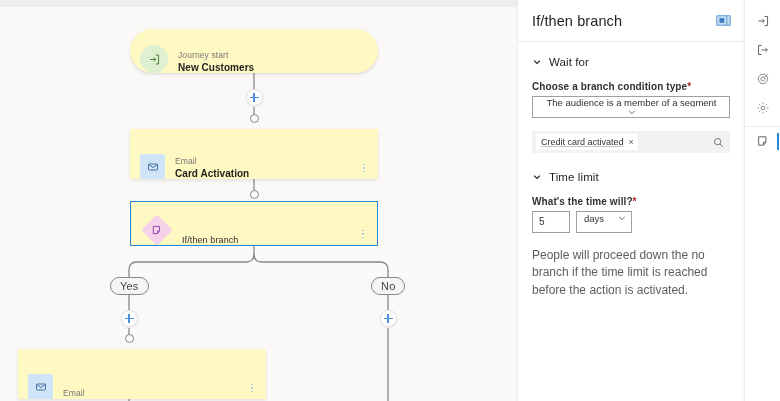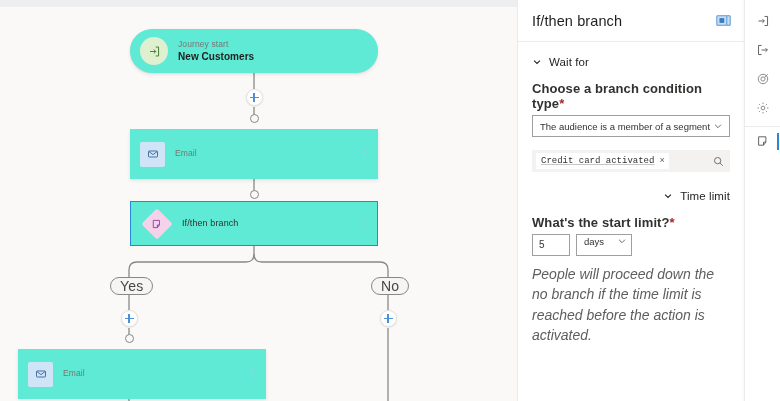--- a/index.html
+++ b/index.html
@@ -20,22 +20,22 @@
   
   .canvas {
     position: absolute; left: 0; top: 7px; width: 517px; height: 394px;
     background: #faf9f8; overflow: hidden;
   }
   .canvas-svg { position: absolute; left: 0; top: 0; width: 517px; height: 394px; }
 
   
   .node {
     position: absolute;
-    background: #5eead4;
-    display: flex; align-items: center;
+    background: #fef9c3;
+    display: flex; align-items: flex-end;
     box-shadow: 0 1.6px 3.6px rgba(0,0,0,.10), 0 .3px .9px rgba(0,0,0,.08);
   }
   .node .node-icon-wrap {
     flex: 0 0 auto; display: flex; align-items: center; justify-content: center;
   }
   .node .node-text { flex: 1 1 auto; min-width: 0; line-height: 1.15; }
   .node .node-sub {
     font-size: 8.5px; color: #797775; letter-spacing: .1px;
     white-space: nowrap; overflow: hidden; text-overflow: ellipsis;
   }
@@ -101,21 +101,21 @@
   .plus-btn::before, .plus-btn::after {
     content: ""; position: absolute; background: #4a90d9;
   }
   .plus-btn::before { width: 9px; height: 1.4px; }
   .plus-btn::after  { width: 1.4px; height: 9px; }
 
   .branch-pill {
     position: absolute; height: 18px; padding: 0 9px; border-radius: 9px;
     background: #f6f5f4; border: 1.2px solid #8a8886;
     display: flex; align-items: center; justify-content: center;
-    font-size: 14px; color: #484644; letter-spacing: .2px;
+    font-size: 11px; color: #484644; letter-spacing: .2px;
   }
 
   
   .panel {
     position: absolute; left: 517px; top: 0; width: 227px; height: 401px;
     background: #ffffff; border-left: 1px solid #edebe9;
     display: flex; flex-direction: column;
   }
   .panel-header {
     height: 42px; flex: 0 0 auto; padding: 0 13px 0 14px;
@@ -127,58 +127,58 @@
 
   .section-head {
     display: flex; align-items: center; gap: 7px;
     margin-bottom: 13px; cursor: pointer;
   }
   .section-head .sec-label { font-size: 11.5px; color: #201f1e; font-weight: 400; letter-spacing: .1px; }
   .chev { width: 10px; height: 10px; flex: 0 0 auto; }
 
   .field { margin-bottom: 13px; }
   .field-label {
-    font-size: 13px; color: #323130; font-weight: 700; margin-bottom: 4px;
+    font-size: 10px; color: #323130; font-weight: 700; margin-bottom: 4px;
     letter-spacing: .1px;
   }
   .req { color: #a4262c; font-weight: 700; }
 
   .sel-box {
     height: 22px; border: 1px solid #a19f9d; background: #ffffff;
     display: flex; align-items: center; padding: 0 6px 0 7px;
-    font-size: 9.5px; color: #323130; cursor: pointer;
+    font-size: 9.5px; color: #323130; cursor: pointer; flex-direction: column;
   }
   .sel-box .sel-val { flex: 1 1 auto; white-space: nowrap; overflow: hidden; text-overflow: ellipsis; }
 
   .picker {
     height: 22px; background: #f3f2f1; display: flex; align-items: center;
     padding: 0 6px 0 4px; gap: 6px; cursor: text;
   }
   .chip {
     display: inline-flex; align-items: center; gap: 5px;
     background: #ffffff; height: 16px; padding: 0 4px 0 5px;
-    font-size: 9px; color: #323130; font-family: Liberation Mono, monospace;
+    font-size: 9px; color: #323130;
   }
   .chip .chip-text { text-decoration: underline; text-decoration-color: #c8c6c4; }
   .chip .chip-x { color: #605e5c; font-size: 9px; line-height: 1; cursor: pointer; }
   .picker-spacer { flex: 1 1 auto; }
 
   .time-row { display: flex; align-items: center; gap: 6px; }
   .num-input {
     width: 38px; height: 22px; border: 1px solid #a19f9d; background: #fff;
     font-size: 10px; color: #323130; padding: 0 6px; line-height: 20px;
   }
   .unit-sel {
     width: 56px; height: 22px; border: 1px solid #a19f9d; background: #fff;
     display: flex; align-items: center; padding: 0 4px 8px 7px;
     font-size: 9.5px; color: #323130; cursor: pointer;
   }
   .unit-sel .sel-val { flex: 1 1 auto; }
   .helper {
-    margin-top: 8px; font-size: 14px; color: #605e5c; line-height: 1.45; font-style: italic;
+    margin-top: 14px; font-size: 12px; color: #605e5c; line-height: 1.45;
   }
 
   
   .rail {
     position: absolute; left: 744px; top: 0; width: 36px; height: 401px;
     background: #ffffff; border-left: 1px solid #edebe9;
     box-shadow: -1px 0 2px rgba(0,0,0,.04);
     display: flex; flex-direction: column; align-items: center; padding-top: 6px;
   }
   .rail-btn {
@@ -255,20 +255,21 @@
         <div class="sq-icon">
           <svg width="12" height="12" viewBox="0 0 16 16" fill="none" stroke="#2b5a93" stroke-width="1.1">
             <rect x="2" y="4" width="12" height="8" rx="1"></rect>
             <path d="M2.6 4.8 8 8.8l5.4-4"></path>
           </svg>
         </div>
       </div>
       <div class="node-gap"></div>
       <div class="node-text">
         <div class="node-sub">Email</div>
+        <div class="node-title">Card Activation</div>
       </div>
       <div class="kebab">
         <i></i>
           <i></i>
           <i></i>
       </div>
     </div>
 
     <div class="node" id="node-branch">
       <div class="node-icon-wrap">
@@ -353,30 +354,30 @@
             <span class="chip-x">×</span>
           </span>
           <span class="picker-spacer"></span>
           <svg width="11" height="11" viewBox="0 0 14 14" fill="none" stroke="#605e5c" stroke-width="1.1">
             <circle cx="5.9" cy="5.9" r="4"></circle>
             <path d="M8.9 8.9 12.4 12.4"></path>
           </svg>
         </div>
       </div>
 
-      <div class="section-head" style="margin-top:18px;justify-content:flex-end;">
+      <div class="section-head" style="margin-top:18px;">
         <svg class="chev" viewBox="0 0 12 12" fill="none" stroke="#201f1e" stroke-width="1.3">
           <path d="M2.5 4.3 6 7.8l3.5-3.5"></path>
         </svg>
         <span class="sec-label">Time limit</span>
       </div>
 
       <div class="field">
         <div class="field-label">
-          <span>What's the start limit?</span><span class="req">*</span>
+          <span>What's the time will?</span><span class="req">*</span>
         </div>
         <div class="time-row">
           <div class="num-input">5</div>
           <div class="unit-sel">
             <span class="sel-val">days</span>
             <svg class="chev" viewBox="0 0 12 12" fill="none" stroke="#605e5c" stroke-width="1.1">
               <path d="M2.5 4.5 6 8l3.5-3.5"></path>
             </svg>
           </div>
         </div>

